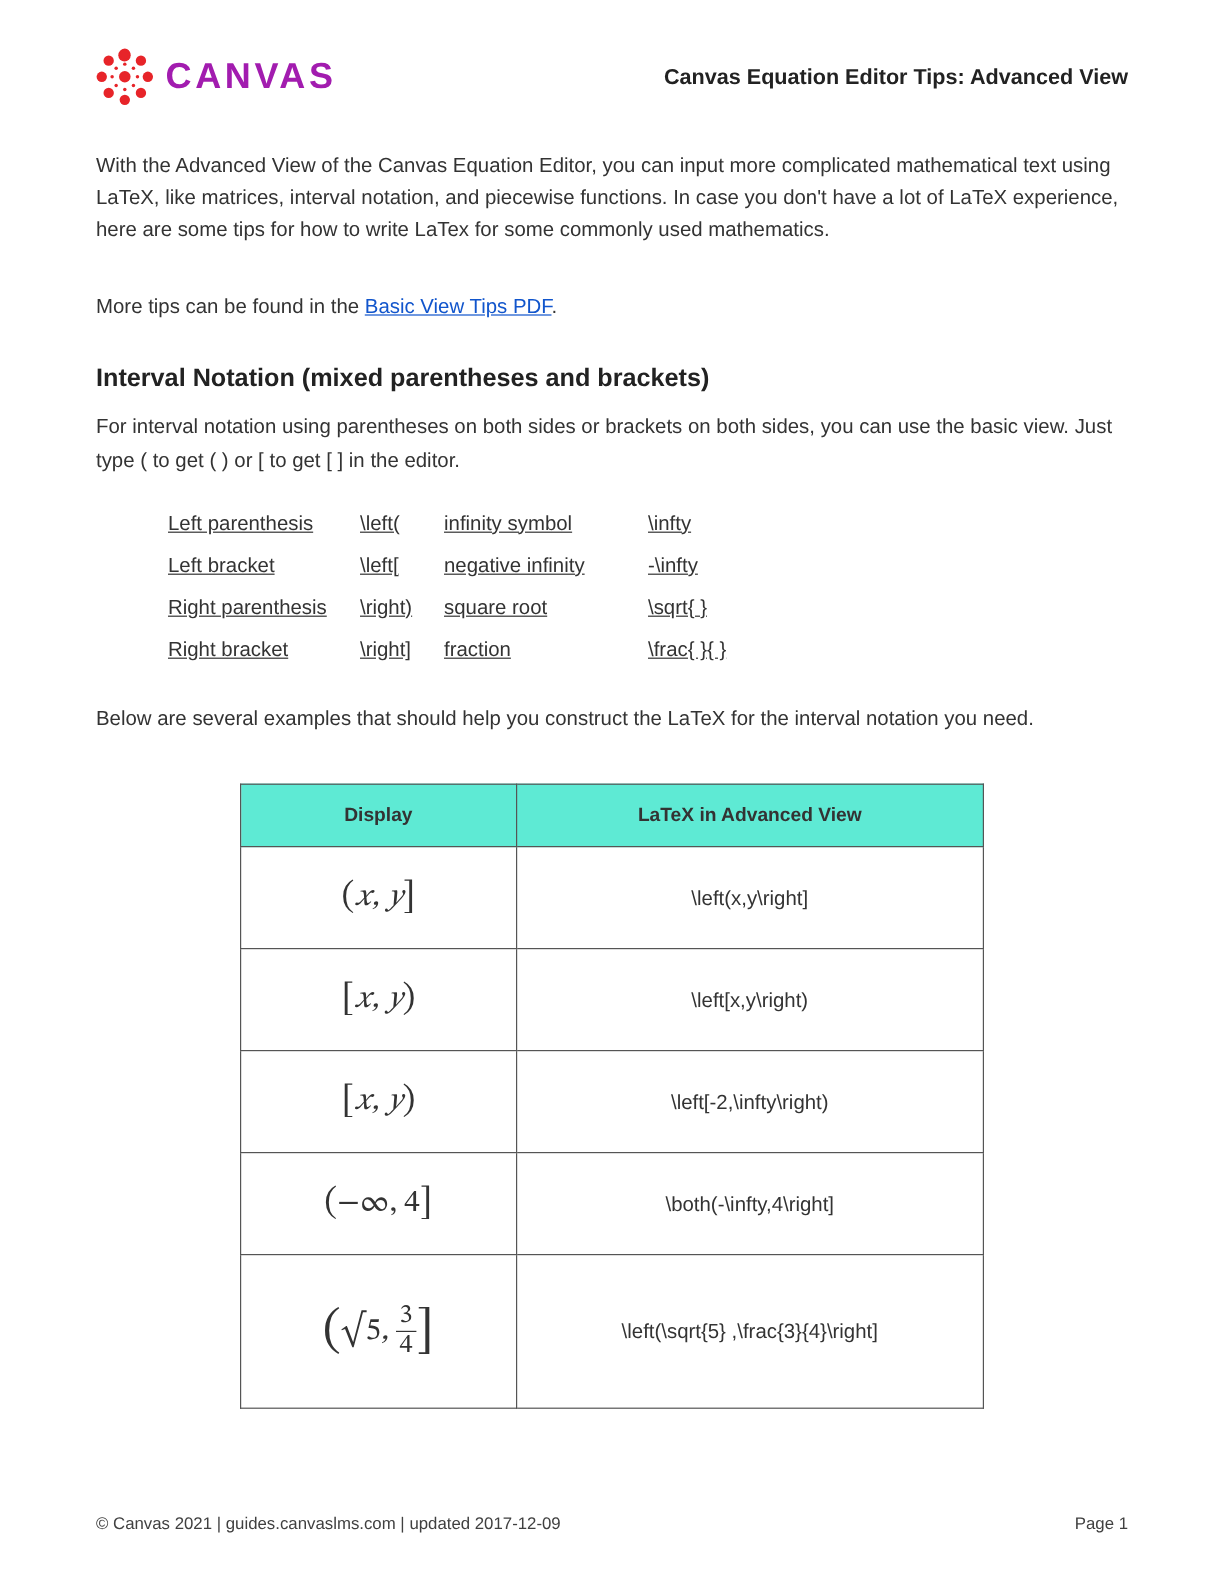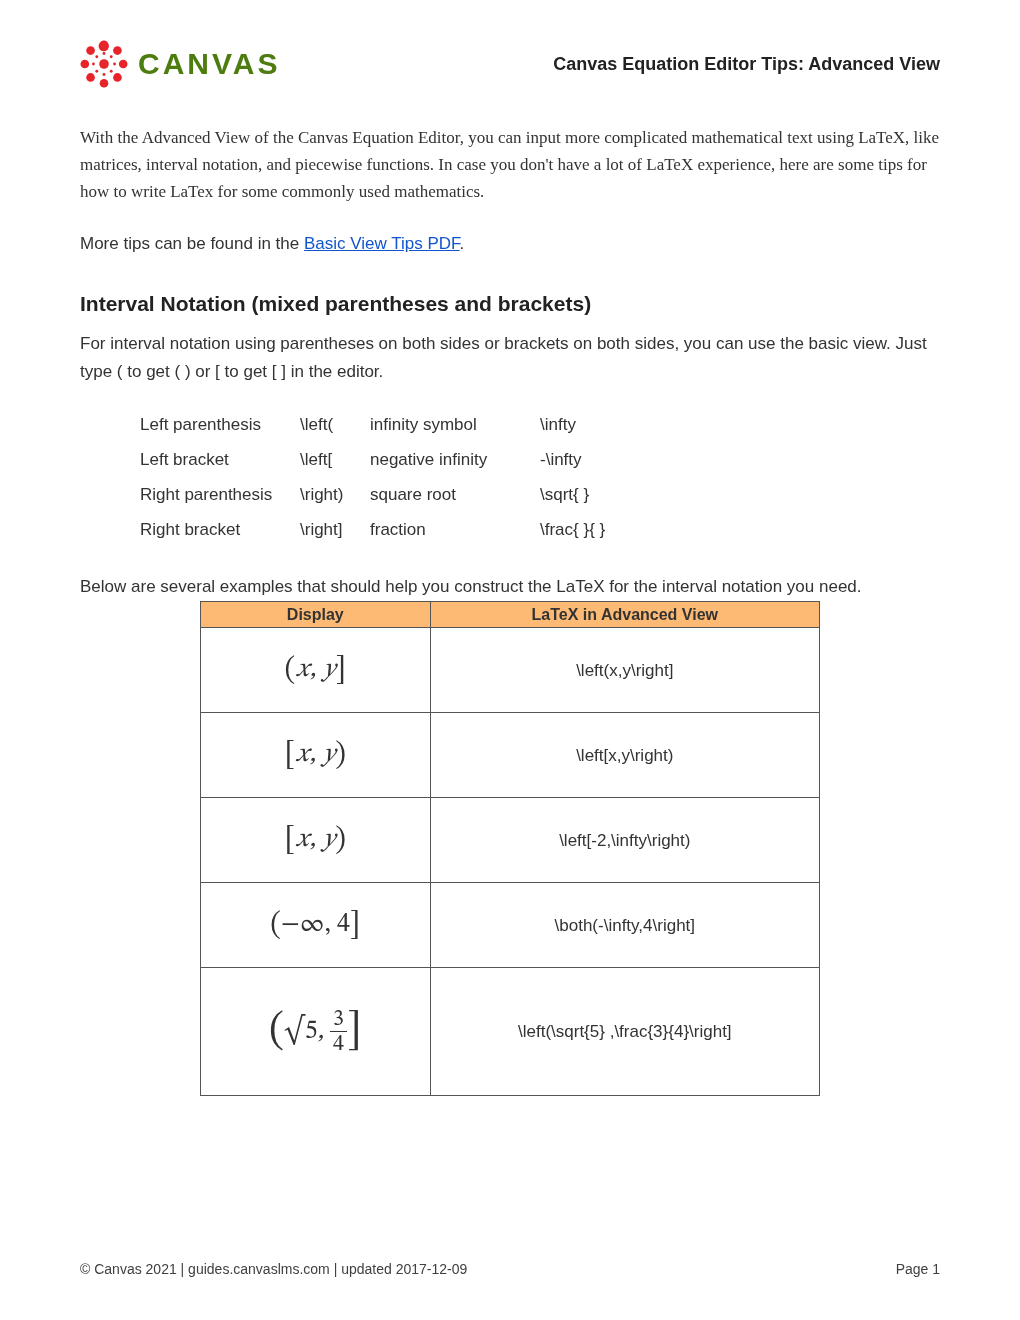--- a/index.html
+++ b/index.html
@@ -26,67 +26,68 @@
     gap: 10px;
   }
   .logo-icon {
     width: 48px;
     height: 48px;
   }
   .logo-text {
     font-weight: 700;
     font-size: 30px;
     letter-spacing: 3px;
-    color: #4d7c0f;
+    color: #a21caf;
   }
   .doc-title {
     font-weight: 700;
     font-size: 18px;
     color: #222;
   }
-  .intro { margin-bottom: 24px; font-family: Liberation Serif, serif; }
+  .intro { margin-bottom: 36px; }
   .more-tips { margin-bottom: 30px; }
   a.link { color: #1155cc; }
   h2.section-title {
     font-weight: 700;
     font-size: 21px;
     color: #222;
     margin-bottom: 10px;
   }
   .section-desc { margin-bottom: 22px; }
   .sym-table {
     margin-left: 60px;
     margin-bottom: 26px;
     border-collapse: collapse;
   }
   .sym-table td {
     padding: 4px 10px 4px 0;
     vertical-align: top;
     font-size: 17px;
+    text-decoration: underline;
   }
   .sym-table td.c1 { width: 160px; }
   .sym-table td.c2 { width: 70px; }
   .sym-table td.c3 { width: 170px; }
   .sym-table td.c4 { width: 100px; }
-  .below-desc { }
+  .below-desc { margin-bottom: 40px; }
   .ex-table {
     border-collapse: collapse;
     margin: 0 auto;
     width: 620px;
   }
   .ex-table th, .ex-table td {
     border: 1px solid #555;
     padding: 0;
     text-align: center;
   }
   .ex-table th {
-    background: #fdba74;
+    background: #5eead4;
     font-weight: 700;
     font-size: 16px;
-    padding: 0 8px;
+    padding: 13px 8px;
   }
   .ex-table td {
     vertical-align: middle;
   }
   .ex-table td.display-cell {
     width: 230px;
     font-family: "Cambria Math", "STIX Two Math", "Latin Modern Math", "Times New Roman", serif;
     font-size: 26px;
     font-style: italic;
     padding: 18px 8px;

